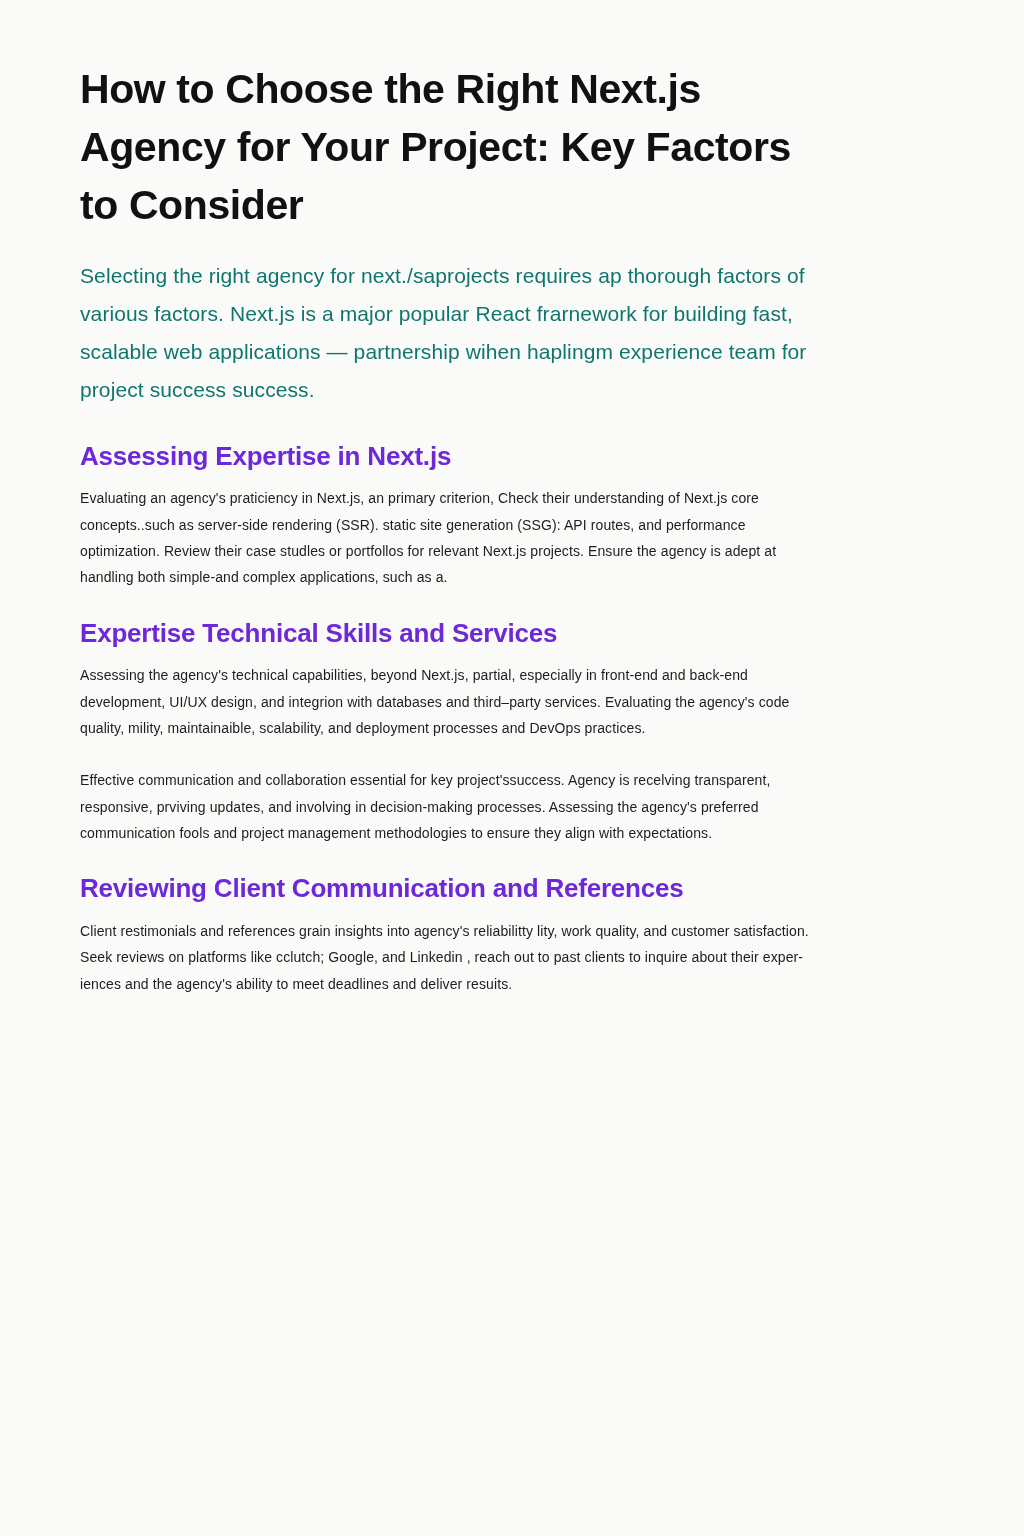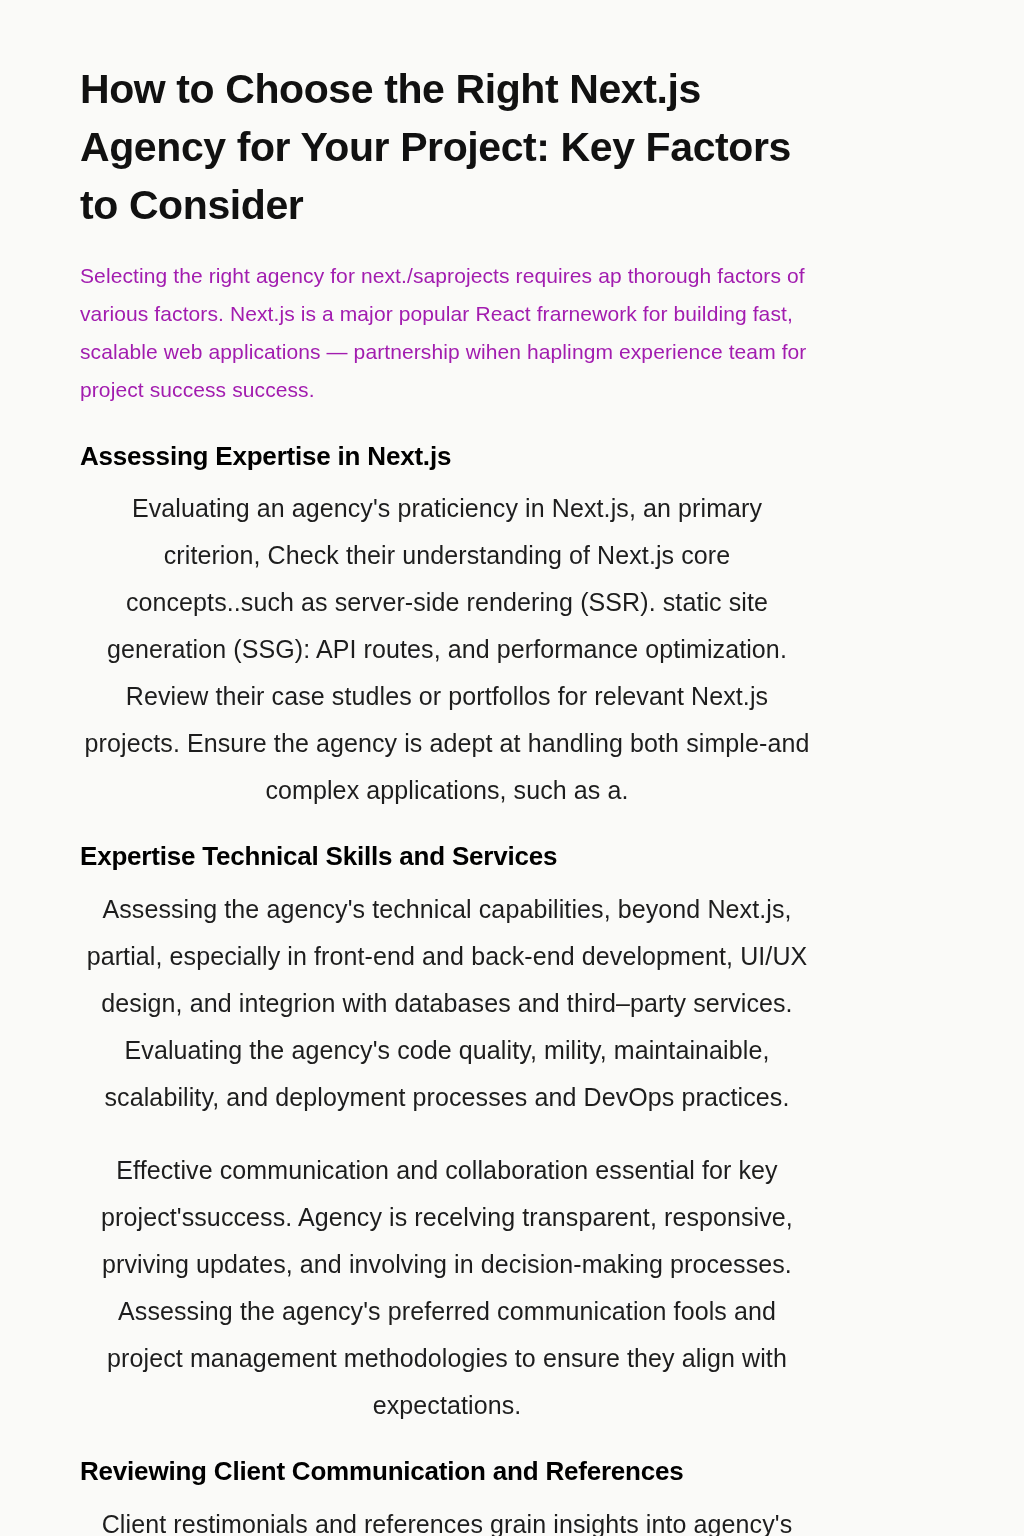--- a/index.html
+++ b/index.html
@@ -26,44 +26,43 @@
     line-height: 1.42;
     font-weight: bold;
     letter-spacing: -0.4px;
     margin: 12px 0 22px 0;
     color: #111111;
     max-width: 840px;
   }
   .intro {
     font-size: 21px;
     line-height: 1.82;
-    color: #a21caf;
+    color: #0f766e;
     margin: 0 0 30px 0;
     max-width: 860px;
     letter-spacing: 0.1px;
   }
   .section {
     margin-bottom: 26px;
   }
   .section-heading {
     font-size: 26px;
     font-weight: bold;
     letter-spacing: -0.2px;
-    color: #000000;
+    color: #6d28d9;
     margin: 0 0 12px 0;
     line-height: 1.3;
   }
   .section-body {
-    font-size: 25px;
+    font-size: 14px;
     line-height: 1.88;
     color: #1d1d1d;
     margin: 0;
     max-width: 880px;
     letter-spacing: 0.1px;
-    text-align: center;
   }
   .section-body.wide {
     max-width: 890px;
   }
 </style>
 </head>
 <body>
 
 <div class="page">
 

